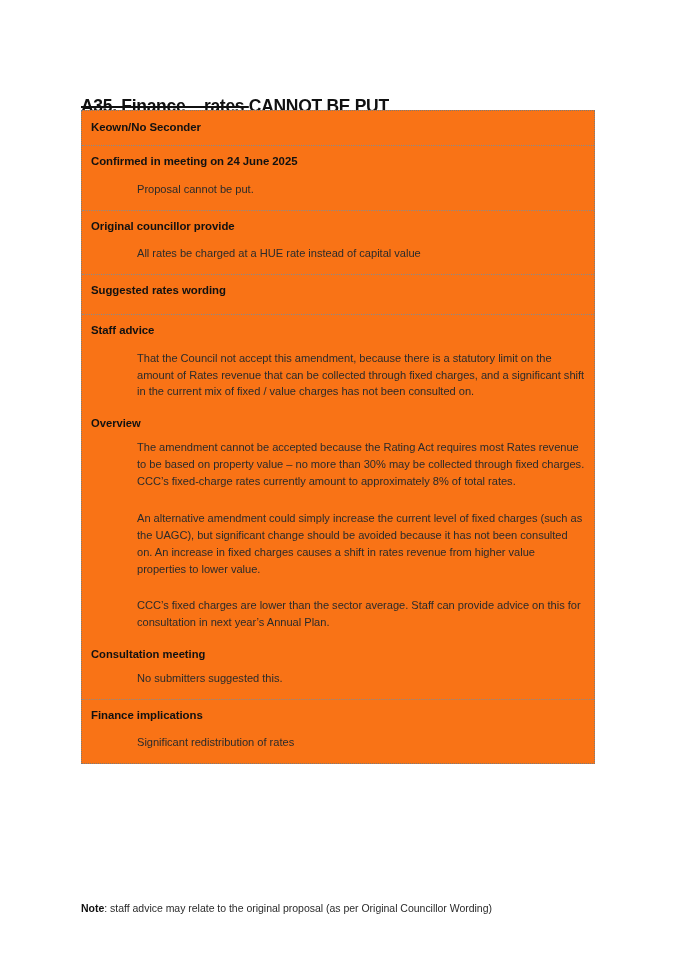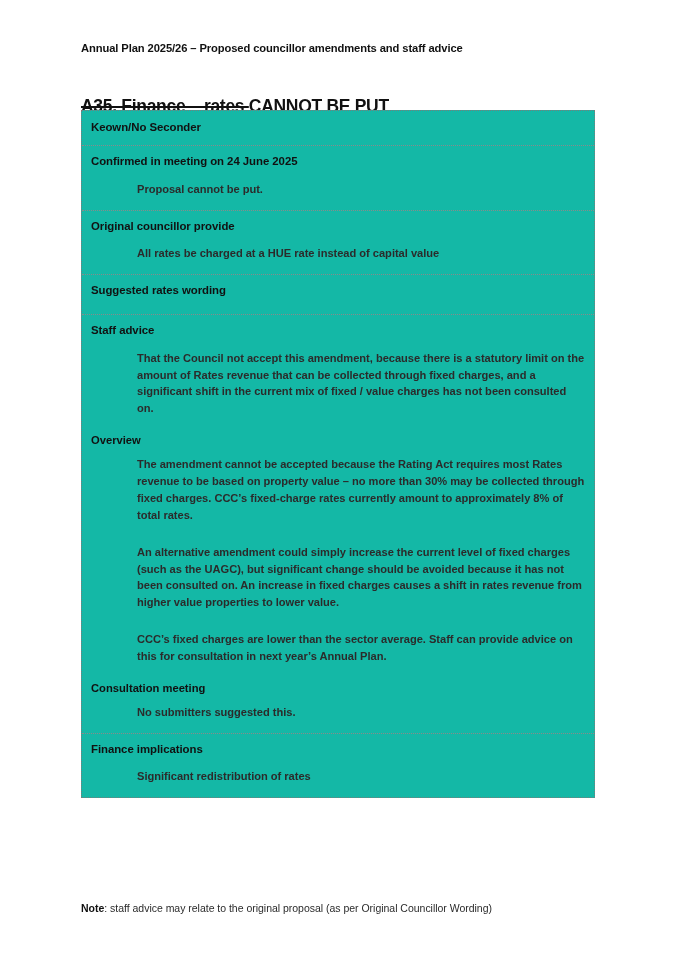--- a/index.html
+++ b/index.html
@@ -63,41 +63,41 @@
   .amend-table {
     position: absolute;
     left: 81px;
     top: 110px;
     width: 514px;
     box-sizing: border-box;
     border-left: 1px dotted #7a7a7a;
     border-right: 1px dotted #7a7a7a;
     border-top: 1px dotted #7a7a7a;
     border-bottom: 1px dotted #7a7a7a;
-    background: #14b8a6;
+    background: #f97316;
   }
   .row {
     box-sizing: border-box;
     border-bottom: 1px dotted #8a8a8a;
     padding: 7px 9px 9px 9px;
   }
   .row:last-child {
     border-bottom: none;
   }
   .row-head {
     font-size: 11.4px;
     font-weight: bold;
     color: #111111;
     line-height: 1.35;
     letter-spacing: -0.05px;
     margin: 1px 0 0 0;
   }
   .row p.body {
     font-size: 11.1px;
-    font-weight: bold;
+    font-weight: normal;
     color: #2b2b2b;
     line-height: 1.52;
     margin: 11px 0 3px 0;
     letter-spacing: -0.02px;
     padding-left: 46px;
   }
   .row p.body.tight {
     margin-top: 8px;
   }
   .row p.body + p.body {
@@ -133,21 +133,20 @@
     color: #111111;
     font-weight: bold;
     text-align: center;
   }
 </style>
 </head>
 <body>
 
 <div class="page">
 
-  <div class="doc-header">Annual Plan 2025/26 – Proposed councillor amendments and staff advice</div>
 
   <h1 class="doc-title"><span class="struck">A35. Finance – rates </span><span class="plain">CANNOT BE PUT</span></h1>
 
   <div class="amend-table">
 
     <div class="row keown">
       <div class="row-head">Keown/No Seconder</div>
     </div>
 
     <div class="row">

